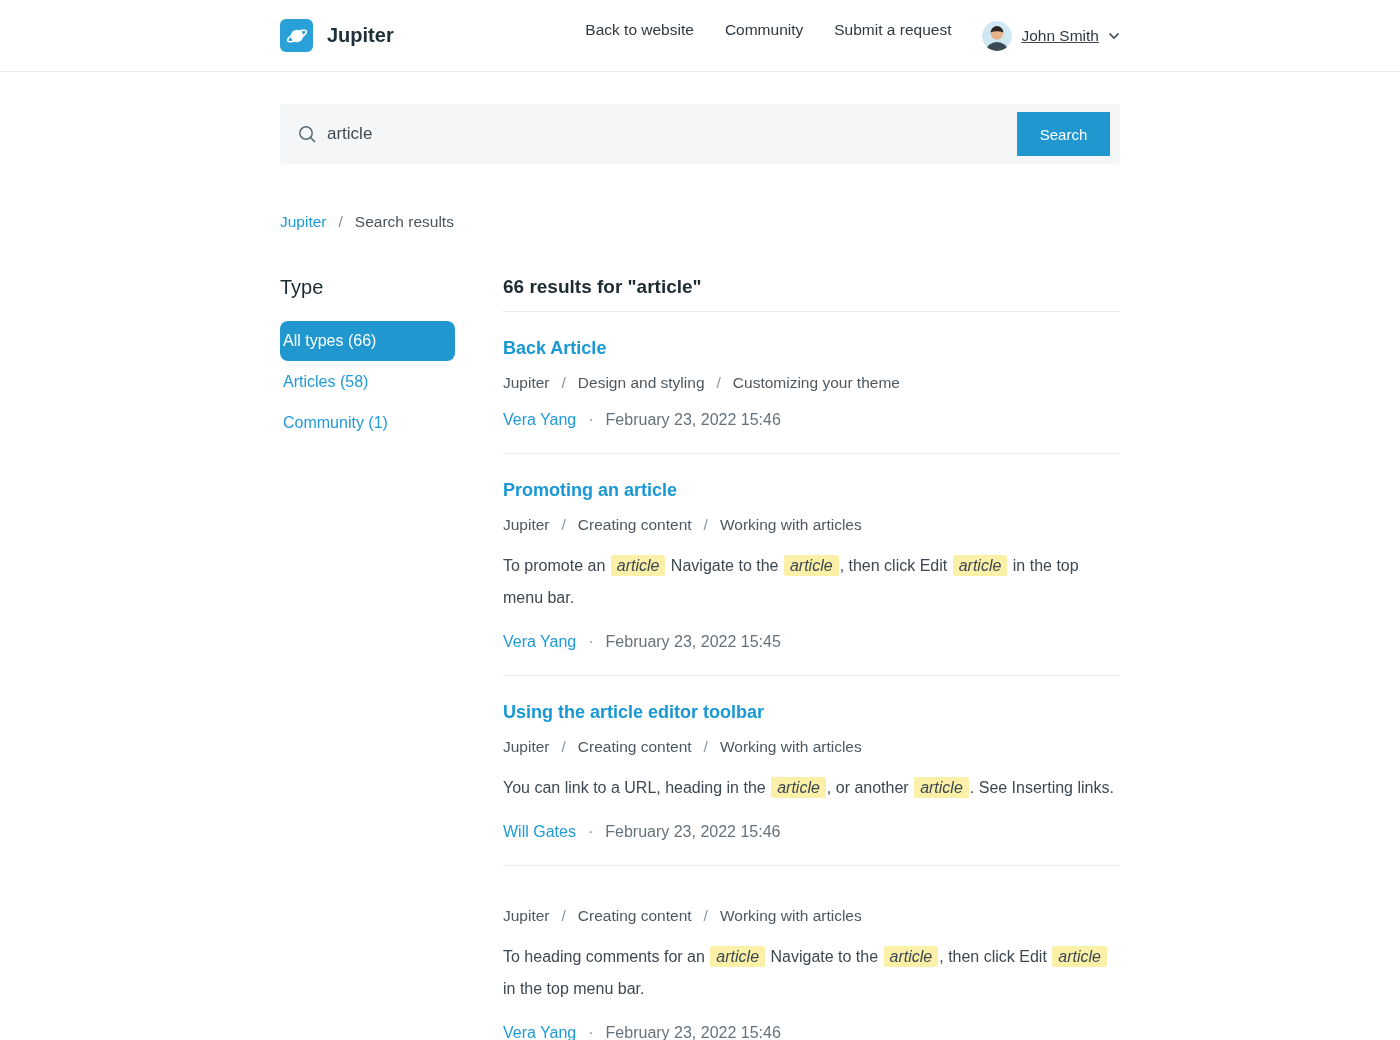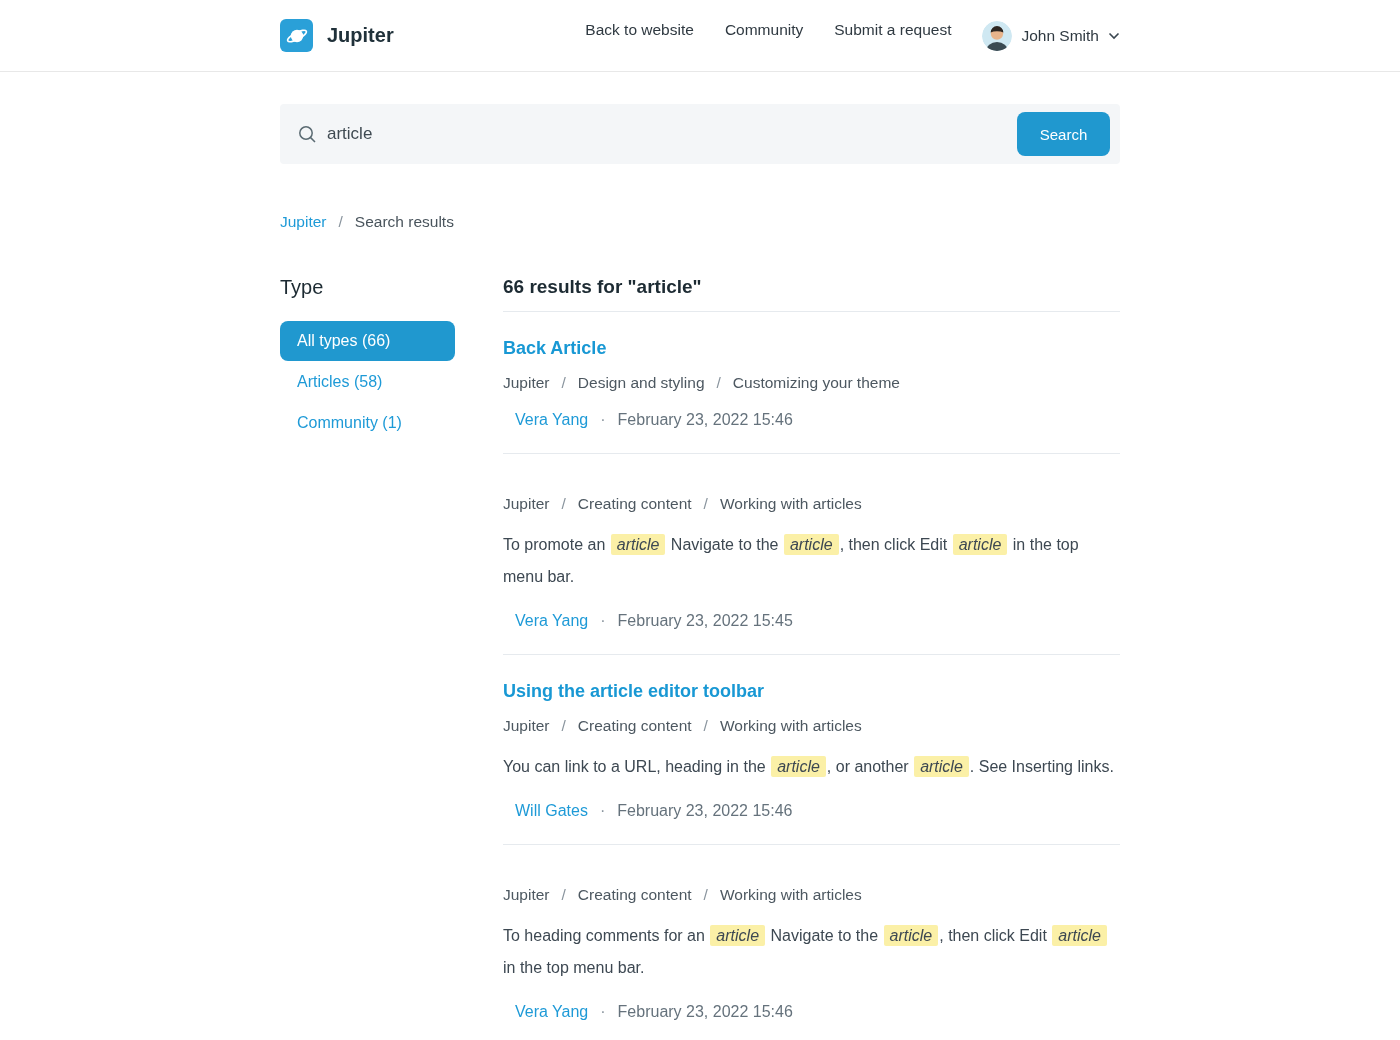--- a/index.html
+++ b/index.html
@@ -20,56 +20,56 @@
   .container{width:840px;margin:0 auto;}
 
   
   .site-header{border-bottom:1px solid #e8e8e8;}
   .site-header .container{height:71px;display:flex;align-items:center;justify-content:space-between;}
   .brand{display:flex;align-items:center;gap:14px;}
   .logo-box{width:33px;height:33px;border-radius:6px;background:var(--logo-blue);display:flex;align-items:center;justify-content:center;}
   .brand-title{font-size:20px;font-weight:bold;color:#20313a;}
   .header-right{display:flex;gap:31px;}
   .nav-link{font-size:15.5px;color:#2f3941;text-decoration:none;cursor:pointer;}
-  .user-menu{display:flex;align-items:center;gap:9px;cursor:pointer;}
+  .user-menu{display:flex;align-items:center;gap:9px;cursor:pointer;text-decoration:underline;}
   .avatar{width:30px;height:30px;border-radius:50%;overflow:hidden;display:block;}
   .user-name{font-size:15.5px;color:#2f3941;}
 
   
   .search-section{margin-top:32px;}
   .search-bar{background:var(--search-bg);border-radius:4px;height:60px;display:flex;align-items:center;padding:8px 10px 8px 18px;}
   .search-bar svg{flex:0 0 auto;}
   .search-input{flex:1;border:none;outline:none;background:transparent;font-size:17px;color:#3f4a52;margin-left:10px;font-family:inherit;}
-  .search-btn{width:93px;height:44px;border:none;border-radius:8px;background:var(--button);color:#fff;font-size:15px;cursor:pointer;font-family:inherit;}
+  .search-btn{width:93px;height:44px;border:none;border-radius:0;background:var(--button);color:#fff;font-size:15px;cursor:pointer;font-family:inherit;}
 
   
   .breadcrumb{margin-top:49px;font-size:15.5px;display:flex;align-items:center;gap:12px;}
   .breadcrumb a{color:var(--accent);text-decoration:none;cursor:pointer;}
   .breadcrumb .sep{color:#8a959e;}
   .breadcrumb .current{color:#49545c;}
 
   
   .main{display:flex;margin-top:45px;align-items:flex-start;}
   .sidebar{width:175px;flex:0 0 175px;}
   .sidebar h3{font-size:20px;font-weight:normal;color:var(--heading);margin-bottom:22px;}
-  .filter-item{height:40px;line-height:40px;font-size:16px;border-radius:8px;padding-left:17px;color:var(--accent);cursor:pointer;white-space:nowrap;}
+  .filter-item{height:40px;line-height:40px;font-size:16px;border-radius:8px;padding-left:3px;color:var(--accent);cursor:pointer;white-space:nowrap;}
   .filter-item.selected{background:var(--button);color:#fff;}
   .filter-item + .filter-item{margin-top:1px;}
 
   .results{flex:1;margin-left:48px;}
   .results-header{font-size:19px;font-weight:bold;color:var(--heading);padding-bottom:13px;border-bottom:1px solid var(--border);}
   .result-item{padding:26px 0 24px;border-bottom:1px solid var(--border);}
   .result-title{font-size:18px;font-weight:bold;}
   .result-title a{color:#1898d4;text-decoration:none;cursor:pointer;}
   .result-path{margin-top:15px;font-size:15.5px;color:var(--path-text);display:flex;align-items:center;gap:12px;flex-wrap:wrap;}
   .result-path .sep{color:#8a959e;}
   .result-path a{color:var(--path-text);text-decoration:none;cursor:pointer;}
   .result-snippet{margin-top:16px;font-size:16px;line-height:32px;color:var(--body-text);}
   .result-snippet em{background:var(--highlight);font-style:italic;padding:2px 6px;border-radius:2px;margin:0 1px;}
-  .result-meta{margin-top:19px;font-size:16px;display:flex;align-items:center;gap:12px;margin-left:12px;}
+  .result-meta{margin-top:19px;font-size:16px;display:flex;align-items:center;gap:12px;}
   .result-meta a{color:var(--accent);text-decoration:none;cursor:pointer;}
   .result-meta .dot{color:#8a959e;}
   .result-meta .date{color:var(--muted);}
 </style>
 </head>
 <body>
 
 <header class="site-header">
   <div class="container">
     <div class="brand">
@@ -148,20 +148,21 @@
             <span class="sep">/</span>
             <a>Customizing your theme</a>
           </div>
           <div class="result-meta">
             <a>Vera Yang</a>
             <span class="dot">·</span>
             <span class="date">February 23, 2022 15:46</span>
           </div>
         </article>
         <article class="result-item">
+          <h3 class="result-title"><a>Promoting an article</a></h3>
           <div class="result-path">
             <a>Jupiter</a>
             <span class="sep">/</span>
             <a>Creating content</a>
             <span class="sep">/</span>
             <a>Working with articles</a>
           </div>
           <p class="result-snippet"><span>To promote an </span><em>article</em><span> Navigate to the </span><em>article</em><span>, then click Edit </span><em>article</em><span> in the top menu bar.</span></p>
           <div class="result-meta">
             <a>Vera Yang</a>

